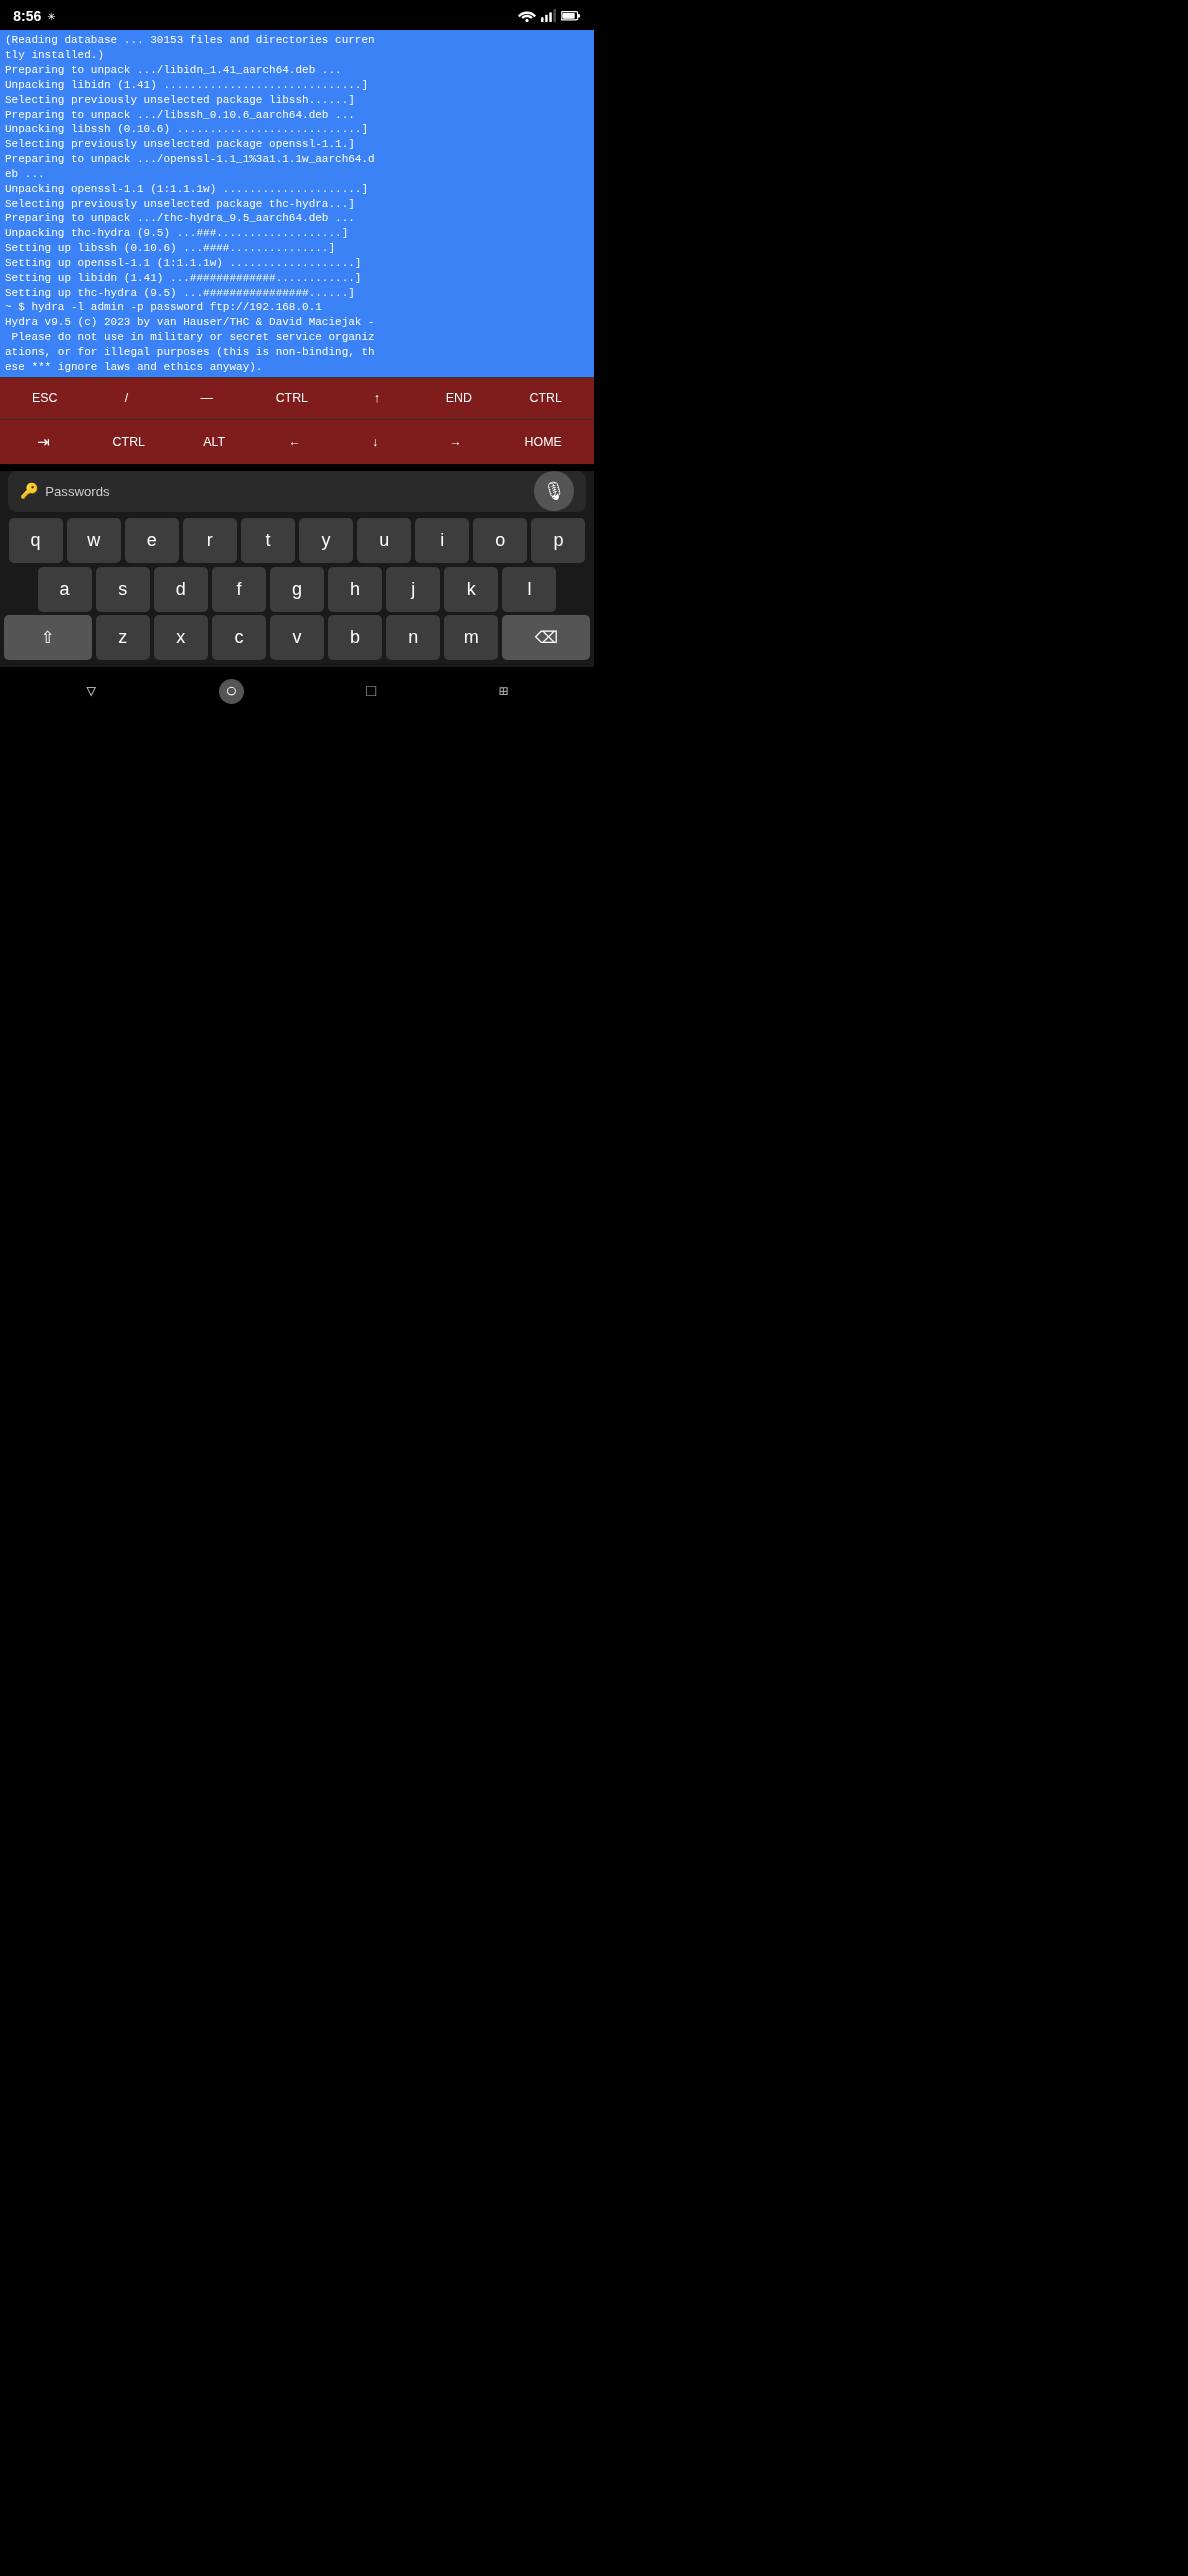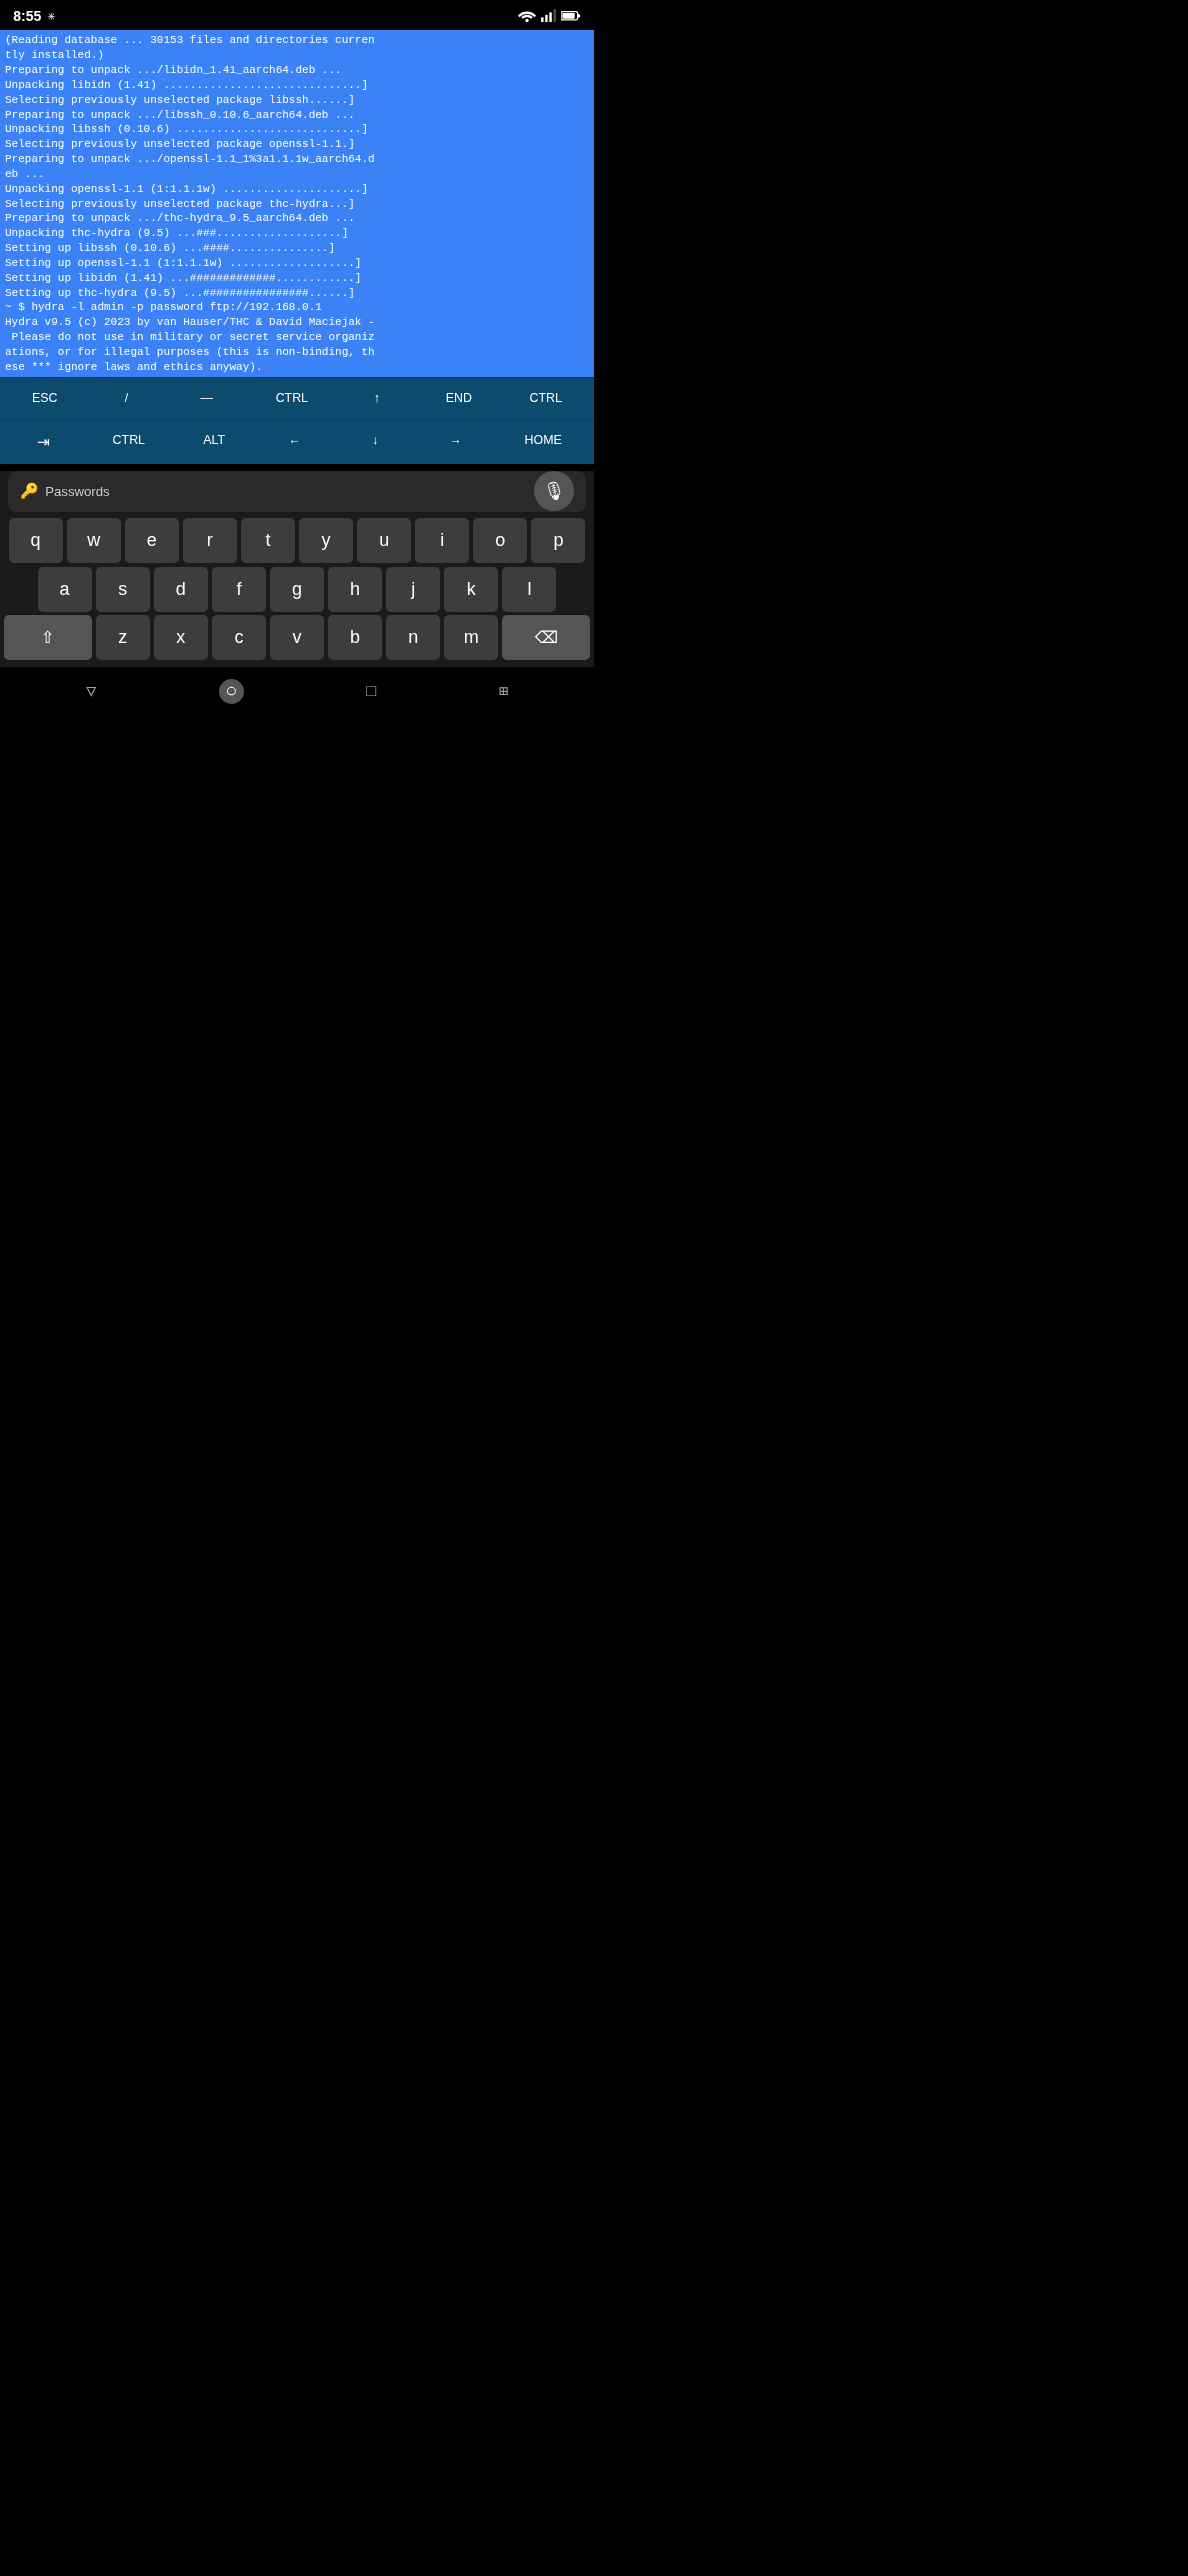--- a/index.html
+++ b/index.html
@@ -46,21 +46,22 @@
       overflow: hidden;
       white-space: pre-wrap;
       word-break: break-all;
     }
     @keyframes blink { 50% { opacity: 0; } }
 
     
     .key-row {
       display: flex;
       justify-content: space-around;
-      background: #0c4a6e;
+      align-items: center;
+      background: #7f1d1d;
       padding: 8.3px 3.3px;
       border-top: 0.8px solid #333;
     }
     .special-key {
       color: #fff;
       font-family: sans-serif;
       font-size: 12.4px;
       font-weight: 500;
       padding: 5px 6.6px;
       min-width: 36px;
@@ -191,21 +192,21 @@
       color: #fff;
       font-size: 18px;
       cursor: pointer;
     }
   </style>
 </head>
 <body>
 
 <div id="status-bar">
   <div style="display:flex;align-items:center;gap:6.6px;">
-    <span id="status-time">8:55</span>
+    <span id="status-time">8:56</span>
     <span style="color:#fff;font-size:13.2px;">✳</span>
   </div>
   <div id="status-icons">
 
     <svg width="18" height="13.2" viewBox="0 0 22 16" fill="white">
       <path d="M11 3C6.5 3 2.5 4.9 0 8l2 2c2-2.4 4.8-4 9-4s7 1.6 9 4l2-2C19.5 4.9 15.5 3 11 3z"></path>
       <path d="M11 7c-2.8 0-5.2 1.1-7 2.9l2 2C7.4 10.7 9.1 10 11 10s3.6.7 5 1.9l2-2C16.2 8.1 13.8 7 11 7z"></path>
       <circle cx="11" cy="14" r="2"></circle>
     </svg>
 

